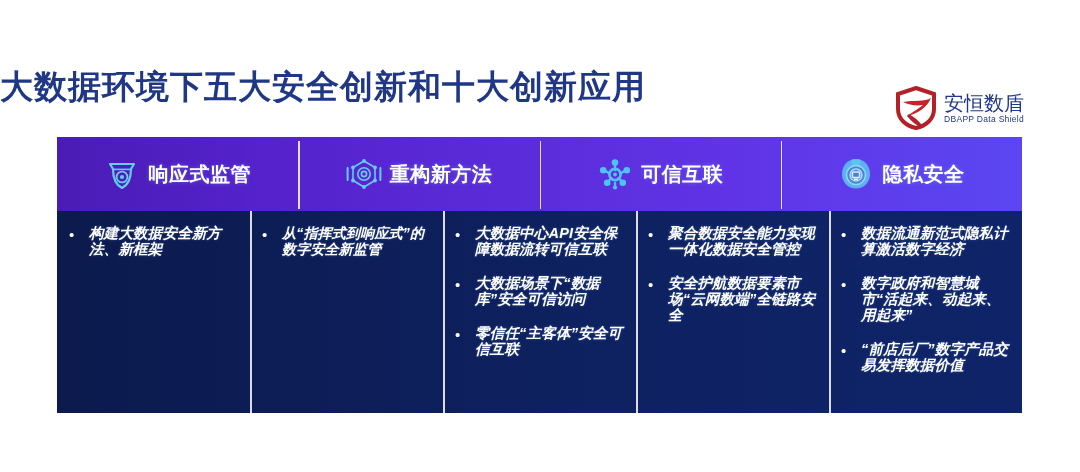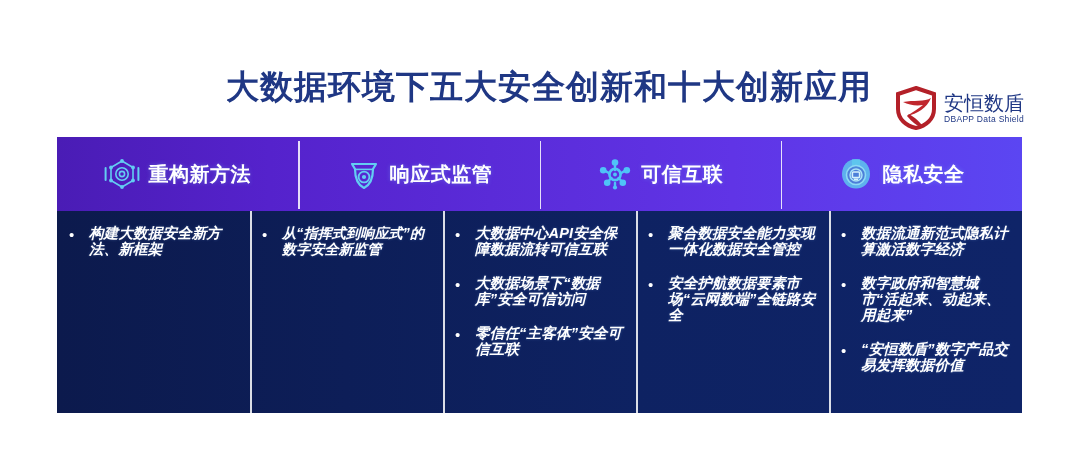--- a/index.html
+++ b/index.html
@@ -7,21 +7,21 @@
     width:1080px;height:472px;background:#ffffff;
     font-family:"Liberation Sans","DejaVu Sans",sans-serif;
     overflow:hidden;position:relative;
   }
 
   
   #title-row{
     position:absolute;left:0;top:62px;width:1080px;height:62px;
   }
   #page-title{
-    position:absolute;left:0;top:0;width:872px;text-align:right;
+    position:absolute;left:0;top:0;width:872px;text-align:left;
     font-size:33px;font-weight:bold;color:#1f3784;
     letter-spacing:1px;line-height:50px;white-space:nowrap;
   }
 
   
   #logo{
     position:absolute;left:893px;top:84px;width:150px;height:48px;
     display:flex;align-items:center;gap:5px;
   }
   #logo-mark{width:46px;height:44px;flex:0 0 auto;}
@@ -103,52 +103,52 @@
   </span>
 </div>
 
 <div id="matrix">
 
   <div id="matrix-header">
 
     <div class="hcell">
       <span class="hicon">
         <svg viewBox="0 0 36 36" width="36" height="36" aria-hidden="true">
+          <path d="M6 8 L30 8 L27 13 C27 23 24 29 18 32 C12 29 9 23 9 13 Z" fill="none" stroke="#63cdf2" stroke-width="2.2" stroke-linejoin="round"></path>
+          <line x1="9" y1="13.4" x2="27" y2="13.4" stroke="#63cdf2" stroke-width="1.6"></line>
+          <circle cx="18" cy="21" r="5.4" fill="none" stroke="#63cdf2" stroke-width="1.8"></circle>
+          <circle cx="18" cy="21" r="2.1" fill="#63cdf2"></circle>
+        </svg>
+      </span>
+      <span class="hlabel">响应式监管</span>
+    </div>
+
+    <div class="hcell">
+      <span class="hicon">
+        <svg viewBox="0 0 36 36" width="36" height="36" aria-hidden="true">
           <g fill="none" stroke="#63cdf2" stroke-width="1.6">
             <path d="M18 5 L29 11.5 L29 24.5 L18 31 L7 24.5 L7 11.5 Z"></path>
             <circle cx="18" cy="18" r="6.2"></circle>
             <circle cx="18" cy="18" r="2.6"></circle>
           </g>
           <g fill="#63cdf2">
             <circle cx="18" cy="5" r="1.9"></circle>
               <circle cx="29" cy="11.5" r="1.9"></circle>
             <circle cx="29" cy="24.5" r="1.9"></circle>
               <circle cx="18" cy="31" r="1.9"></circle>
             <circle cx="7" cy="24.5" r="1.9"></circle>
               <circle cx="7" cy="11.5" r="1.9"></circle>
           </g>
           <g stroke="#63cdf2" stroke-width="2" stroke-linecap="round">
             <line x1="1.6" y1="12" x2="1.6" y2="24"></line>
             <line x1="34.4" y1="12" x2="34.4" y2="24"></line>
           </g>
         </svg>
       </span>
       <span class="hlabel">重构新方法</span>
-    </div>
-
-    <div class="hcell">
-      <span class="hicon">
-        <svg viewBox="0 0 36 36" width="36" height="36" aria-hidden="true">
-          <path d="M6 8 L30 8 L27 13 C27 23 24 29 18 32 C12 29 9 23 9 13 Z" fill="none" stroke="#63cdf2" stroke-width="2.2" stroke-linejoin="round"></path>
-          <line x1="9" y1="13.4" x2="27" y2="13.4" stroke="#63cdf2" stroke-width="1.6"></line>
-          <circle cx="18" cy="21" r="5.4" fill="none" stroke="#63cdf2" stroke-width="1.8"></circle>
-          <circle cx="18" cy="21" r="2.1" fill="#63cdf2"></circle>
-        </svg>
-      </span>
-      <span class="hlabel">响应式监管</span>
     </div>
 
     <div class="hcell">
       <span class="hicon">
         <svg viewBox="0 0 36 36" width="36" height="36" aria-hidden="true">
           <g stroke="#4fc3f7" stroke-width="2.4" stroke-linecap="round">
             <line x1="18" y1="9" x2="18" y2="14"></line>
             <line x1="8.5" y1="15" x2="12.5" y2="17.5"></line>
             <line x1="27.5" y1="15" x2="23.5" y2="17.5"></line>
             <line x1="12" y1="24.5" x2="14.5" y2="22"></line>
@@ -243,19 +243,19 @@
         <li class="bullet-item">
           <span class="bullet-dot">•</span>
           <span class="bullet-text">数据流通新范式隐私计算激活数字经济</span>
         </li>
         <li class="bullet-item">
           <span class="bullet-dot">•</span>
           <span class="bullet-text">数字政府和智慧城市“活起来、动起来、用起来”</span>
         </li>
         <li class="bullet-item">
           <span class="bullet-dot">•</span>
-          <span class="bullet-text">“安恒数盾”数字产品交易发挥数据价值</span>
+          <span class="bullet-text">“前店后厂”数字产品交易发挥数据价值</span>
         </li>
       </ul>
     </div>
 
   </div>
 </div>
 
 </body></html>

